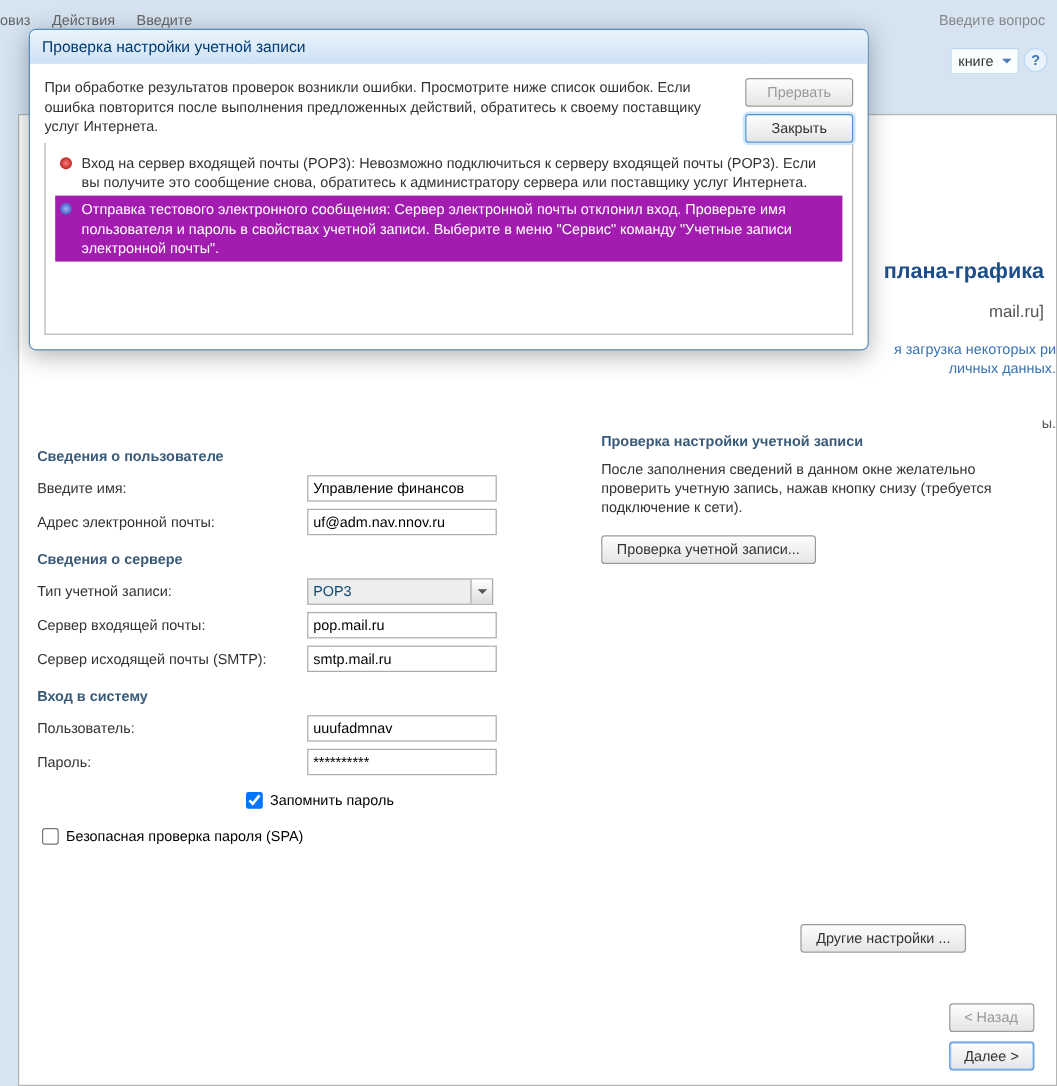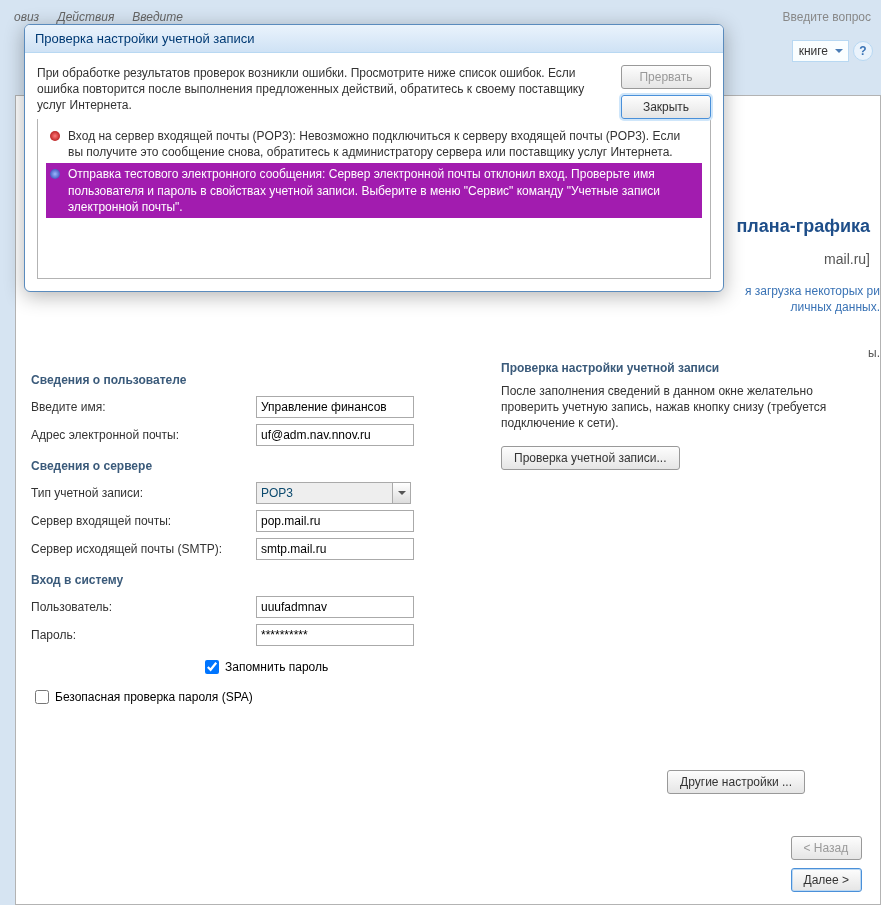--- a/index.html
+++ b/index.html
@@ -1,22 +1,22 @@
 <!DOCTYPE html>
 <html><head>
 <meta charset="utf-8">
 <style>
 * { box-sizing: border-box; font-family: "Segoe UI", Tahoma, sans-serif; font-size: 12px; }
 body { margin: 0; background: #d6e4f2; width: 881px; height: 905px; position: relative; overflow: hidden; }
 
 
-.bg-menu { position: absolute; top: 10px; left: 0; right: 0; display: flex; gap: 18px; padding: 0 14px; color: #333; font-style: italic; }
+.bg-menu { position: absolute; top: 10px; left: 0; right: 0; display: flex; gap: 18px; padding: 0 0; color: #333; }
 .bg-menu span { color: #666; }
 .bg-search { position: absolute; top: 10px; right: 0; color: #888; padding-right: 10px; }
-.bg-toolbar { position: absolute; top: 40px; right: 0; display:flex; align-items:center; gap:4px; padding-right:8px;}
+.bg-toolbar { position: absolute; top: 40px; right: 0; display:flex; gap:4px; padding-right:8px;}
 .bg-toolbar .combo { background:#fafeff; border:1px solid #b8d8f2; padding:3px 20px 3px 6px; color:#333; position:relative;}
 .bg-toolbar .combo:after{content:""; position:absolute; right:5px; top:50%; margin-top:-2px; border:4px solid transparent; border-top-color:#4a7db5;}
 .bg-toolbar .help { background:#eaf3fc; border:1px solid #b8d8f2; width:20px; height:20px; display:flex; align-items:center; justify-content:center; color:#3a73b5; border-radius:50%; font-weight:bold;}
 .bg-title { position: absolute; top: 120px; right: 10px; font-size: 18px; font-weight:bold; color:#1e4e89;}
 .bg-mail { position: absolute; top: 155px; right: 10px; color: #555; font-size:14px;}
 .bg-link1 { position: absolute; top: 188px; right: 0; color: #3a73b5; }
 .bg-link2 { position: absolute; top: 204px; right: 0; color: #3a73b5; }
 .bg-dot { position: absolute; top: 250px; right: 0; color: #555; }
 
 

